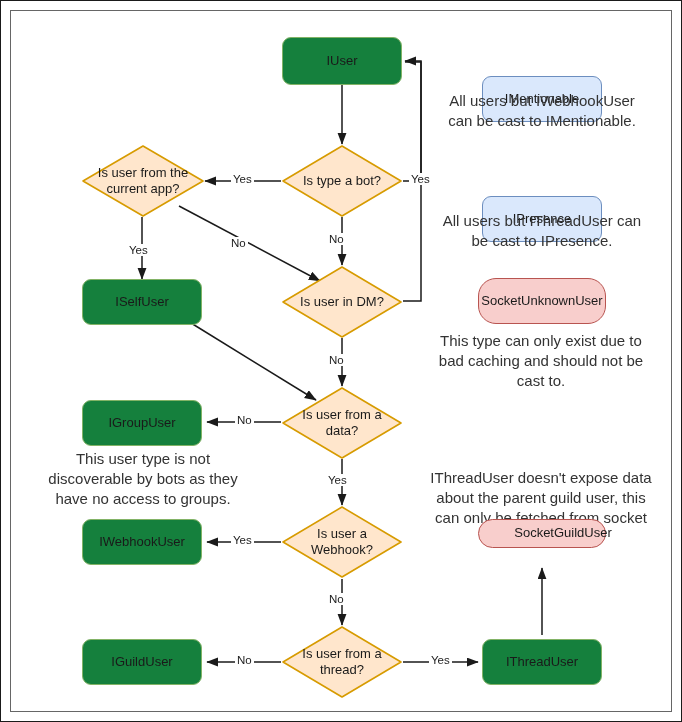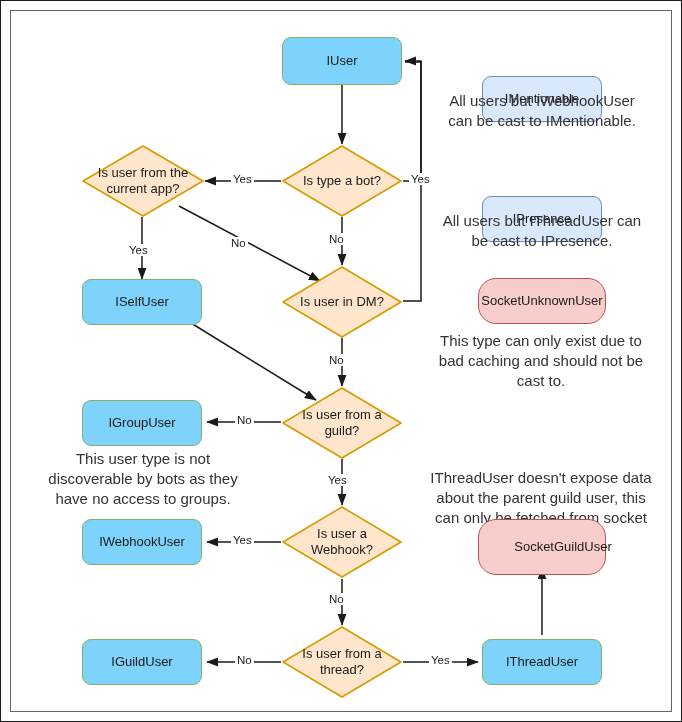--- a/index.html
+++ b/index.html
@@ -24,21 +24,21 @@
     display:flex;align-items:center;justify-content:center;
     text-align:center;
     font-size:13px;
     color:#1a1a1a;
     box-sizing:border-box;
     line-height:1.25;
   }
   .box{
     border-radius:9px;
     border:1.4px solid #82b366;
-    background:#7dd3fc;
+    background:#15803d;
   }
   .box.blue{border-color:#6c8ebf;background:#dae8fc;margin-top:38px;}
   .box.red{border-color:#b85450;background:#f8cecc;border-radius:18px;}
   .diamond-wrap{position:absolute;}
   .diamond-wrap svg{position:absolute;left:0;top:0;}
   .diamond-label{
     position:absolute;left:0;top:0;width:100%;height:100%;
     display:flex;align-items:center;justify-content:center;
     text-align:center;font-size:13px;color:#1a1a1a;line-height:1.25;
     padding:0 10px;box-sizing:border-box;
@@ -133,21 +133,21 @@
   </div>
 
   <div class="node box" style="left:81px;top:278px;width:120px;height:46px;">
     <span>ISelfUser</span>
   </div>
 
   <div class="diamond-wrap" style="left:280px;top:385px;width:122px;height:74px;">
     <svg width="122" height="74" viewBox="0 0 122 74">
       <path d="M61,2 L120,37 L61,72 L2,37 Z" fill="#ffe6cc" stroke="#d79b00" stroke-width="1.6" stroke-linejoin="round"></path>
     </svg>
-    <div class="diamond-label">Is user from a guild?</div>
+    <div class="diamond-label">Is user from a data?</div>
   </div>
 
   <div class="node box" style="left:81px;top:399px;width:120px;height:46px;">
     <span>IGroupUser</span>
   </div>
 
   <div class="diamond-wrap" style="left:280px;top:504px;width:122px;height:74px;">
     <svg width="122" height="74" viewBox="0 0 122 74">
       <path d="M61,2 L120,37 L61,72 L2,37 Z" fill="#ffe6cc" stroke="#d79b00" stroke-width="1.6" stroke-linejoin="round"></path>
     </svg>
@@ -182,21 +182,21 @@
     <span>IPresence</span>
   </div>
   <div class="caption" style="left:437px;top:210px;width:208px;">All users but IThreadUser can be cast to IPresence.</div>
 
   <div class="node box red" style="left:477px;top:277px;width:128px;height:46px;">
     <span>SocketUnknownUser</span>
   </div>
   <div class="caption" style="left:432px;top:330px;width:216px;">This type can only exist due to bad caching and should not be cast to.</div>
 
   <div class="caption" style="left:428px;top:467px;width:224px;">IThreadUser doesn't expose data about the parent guild user, this can only be fetched from socket cache.</div>
-  <div class="node box red" style="left:477px;top:518px;width:128px;height:56px;padding-left:42px;">
+  <div class="node box red" style="left:477px;top:518px;width:128px;height:29px;padding-left:42px;">
     <span>SocketGuildUser</span>
   </div>
 
   <div class="caption" style="left:34px;top:448px;width:216px;">This user type is not discoverable by bots as they have no access to groups.</div>
 
   <div class="edge-label" style="left:408px;top:172px;">Yes</div>
   <div class="edge-label" style="left:326px;top:232px;">No</div>
   <div class="edge-label" style="left:230px;top:172px;">Yes</div>
   <div class="edge-label" style="left:126px;top:243px;">Yes</div>
   <div class="edge-label" style="left:228px;top:236px;">No</div>

